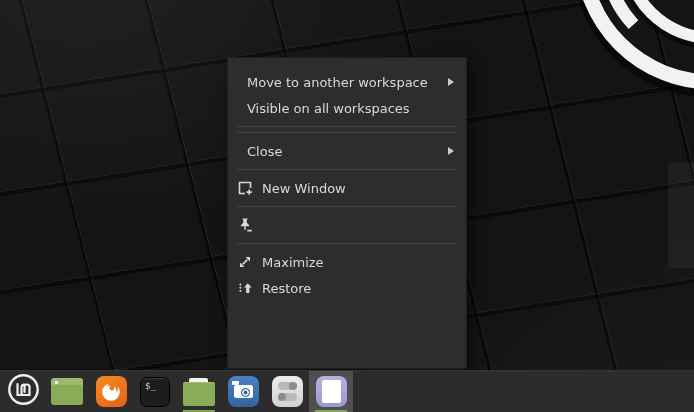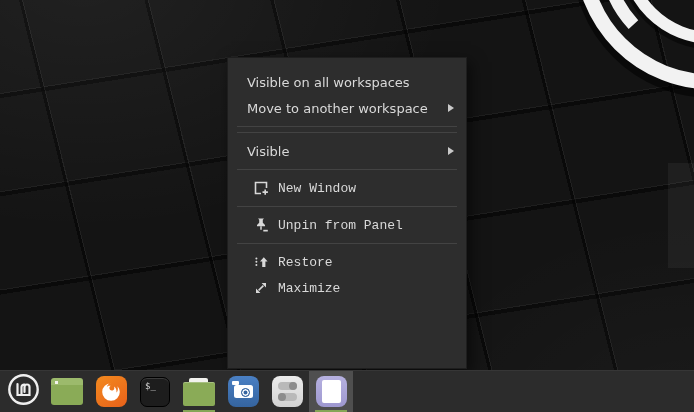--- a/index.html
+++ b/index.html
@@ -33,21 +33,21 @@
   .menu{
     position:absolute;left:227px;top:57px;width:240px;height:312px;
     box-sizing:border-box;padding-top:11px;
     background:#2d2d2d;border:1px solid #1e1e1e;
     box-shadow:4px 5px 14px rgba(0,0,0,0.55);
   }
   .mi{
     height:26px;display:flex;align-items:center;
     padding:0 12px 0 19px;color:#d9d9d9;font-size:13px;white-space:nowrap;
   }
-  .mi.has-icon{padding-left:24px;font-family:Liberation Mono, monospace;}
+  .mi.has-icon{padding-left:8px;}
   .mi-icon{width:17px;height:17px;margin-right:9px;display:inline-flex;
     align-items:center;justify-content:center;flex:0 0 17px;}
   .mi-arrow{
     margin-left:auto;width:0;height:0;
     border-left:6px solid #c9c9c9;border-top:4.5px solid transparent;
     border-bottom:4.5px solid transparent;
   }
   .sep{height:1px;background:#434343;margin:5px 9px;}
   
   .panel{
@@ -121,35 +121,35 @@
   <circle cx="712" cy="-42" r="130" fill="none" stroke="rgba(0,0,0,0.55)" stroke-width="20"></circle>
   <circle cx="712" cy="-48" r="130" fill="none" stroke="#f2f2f2" stroke-width="15"></circle>
   <circle cx="712" cy="-44" r="86" fill="none" stroke="rgba(0,0,0,0.5)" stroke-width="15"></circle>
   <circle cx="712" cy="-48" r="86" fill="none" stroke="#f2f2f2" stroke-width="12"></circle>
   <circle cx="712" cy="-48" r="107" fill="none" stroke="#f2f2f2" stroke-width="13" stroke-dasharray="58 614" stroke-dashoffset="-256"></circle>
 </svg>
 
 <div class="menu">
 
   <div class="mi">
-    <span>Visible on all workspaces</span>
-  </div>
-
-  <div class="mi">
     <span>Move to another workspace</span>
     <span class="mi-arrow"></span>
   </div>
 
-  <div class="sep"></div>
-
-
-  <div class="sep"></div>
-
   <div class="mi">
-    <span>Visible</span>
+    <span>Visible on all workspaces</span>
+  </div>
+
+  <div class="sep"></div>
+
+
+  <div class="sep"></div>
+
+  <div class="mi">
+    <span>Close</span>
     <span class="mi-arrow"></span>
   </div>
 
   <div class="sep"></div>
 
   <div class="mi has-icon">
     <span class="mi-icon">
       <svg width="16" height="16" viewBox="0 0 16 16">
         <path d="M13.5 8V2.5H2.5V13.5H8" fill="none" stroke="#d8d8d8" stroke-width="1.6"></path>
         <path d="M12.2 9.4v5.4M9.5 12.1h5.4" stroke="#d8d8d8" stroke-width="1.6"></path>
@@ -161,46 +161,45 @@
   <div class="sep"></div>
 
   <div class="mi has-icon">
     <span class="mi-icon">
       <svg width="16" height="16" viewBox="0 0 16 16">
         <path d="M5 1.5h6l-1.2 1.2v3.1l2.2 2.2v1.2H4V8l2.2-2.2V2.7z" fill="#d8d8d8"></path>
         <path d="M8 9.2v3.6" stroke="#d8d8d8" stroke-width="1.5"></path>
         <rect x="10.3" y="12.8" width="4.5" height="1.7" fill="#d8d8d8"></rect>
       </svg>
     </span>
-    <span>Unpin from Panel</span>
-  </div>
-
-  <div class="sep"></div>
+  </div>
+
+  <div class="sep"></div>
+
+  <div class="mi has-icon">
+    <span class="mi-icon">
+      <svg width="16" height="16" viewBox="0 0 16 16">
+        <path d="M5.6 10.4 L10.4 5.6" stroke="#d8d8d8" stroke-width="1.5"></path>
+        <path d="M3 13 v-4.4 l4.4 4.4 z" fill="#d8d8d8"></path>
+        <path d="M13 3 h-4.4 L13 7.4 z" fill="#d8d8d8"></path>
+      </svg>
+    </span>
+    <span>Maximize</span>
+  </div>
 
   <div class="mi has-icon">
     <span class="mi-icon">
       <svg width="16" height="16" viewBox="0 0 16 16">
         <circle cx="3.4" cy="4.6" r="1" fill="#d8d8d8"></circle>
         <circle cx="3.4" cy="7.8" r="1" fill="#d8d8d8"></circle>
         <circle cx="3.4" cy="11" r="1" fill="#d8d8d8"></circle>
         <path d="M10.8 3.2 14.6 7.4 H12.4 V13 H9.2 V7.4 H7 Z" fill="#d8d8d8"></path>
       </svg>
     </span>
     <span>Restore</span>
-  </div>
-
-  <div class="mi has-icon">
-    <span class="mi-icon">
-      <svg width="16" height="16" viewBox="0 0 16 16">
-        <path d="M5.6 10.4 L10.4 5.6" stroke="#d8d8d8" stroke-width="1.5"></path>
-        <path d="M3 13 v-4.4 l4.4 4.4 z" fill="#d8d8d8"></path>
-        <path d="M13 3 h-4.4 L13 7.4 z" fill="#d8d8d8"></path>
-      </svg>
-    </span>
-    <span>Maximize</span>
   </div>
 
 
 </div>
 
 <div class="panel">
 
   <div class="cell">
     <span class="ic">
       <svg width="33" height="33" viewBox="0 0 33 33">

